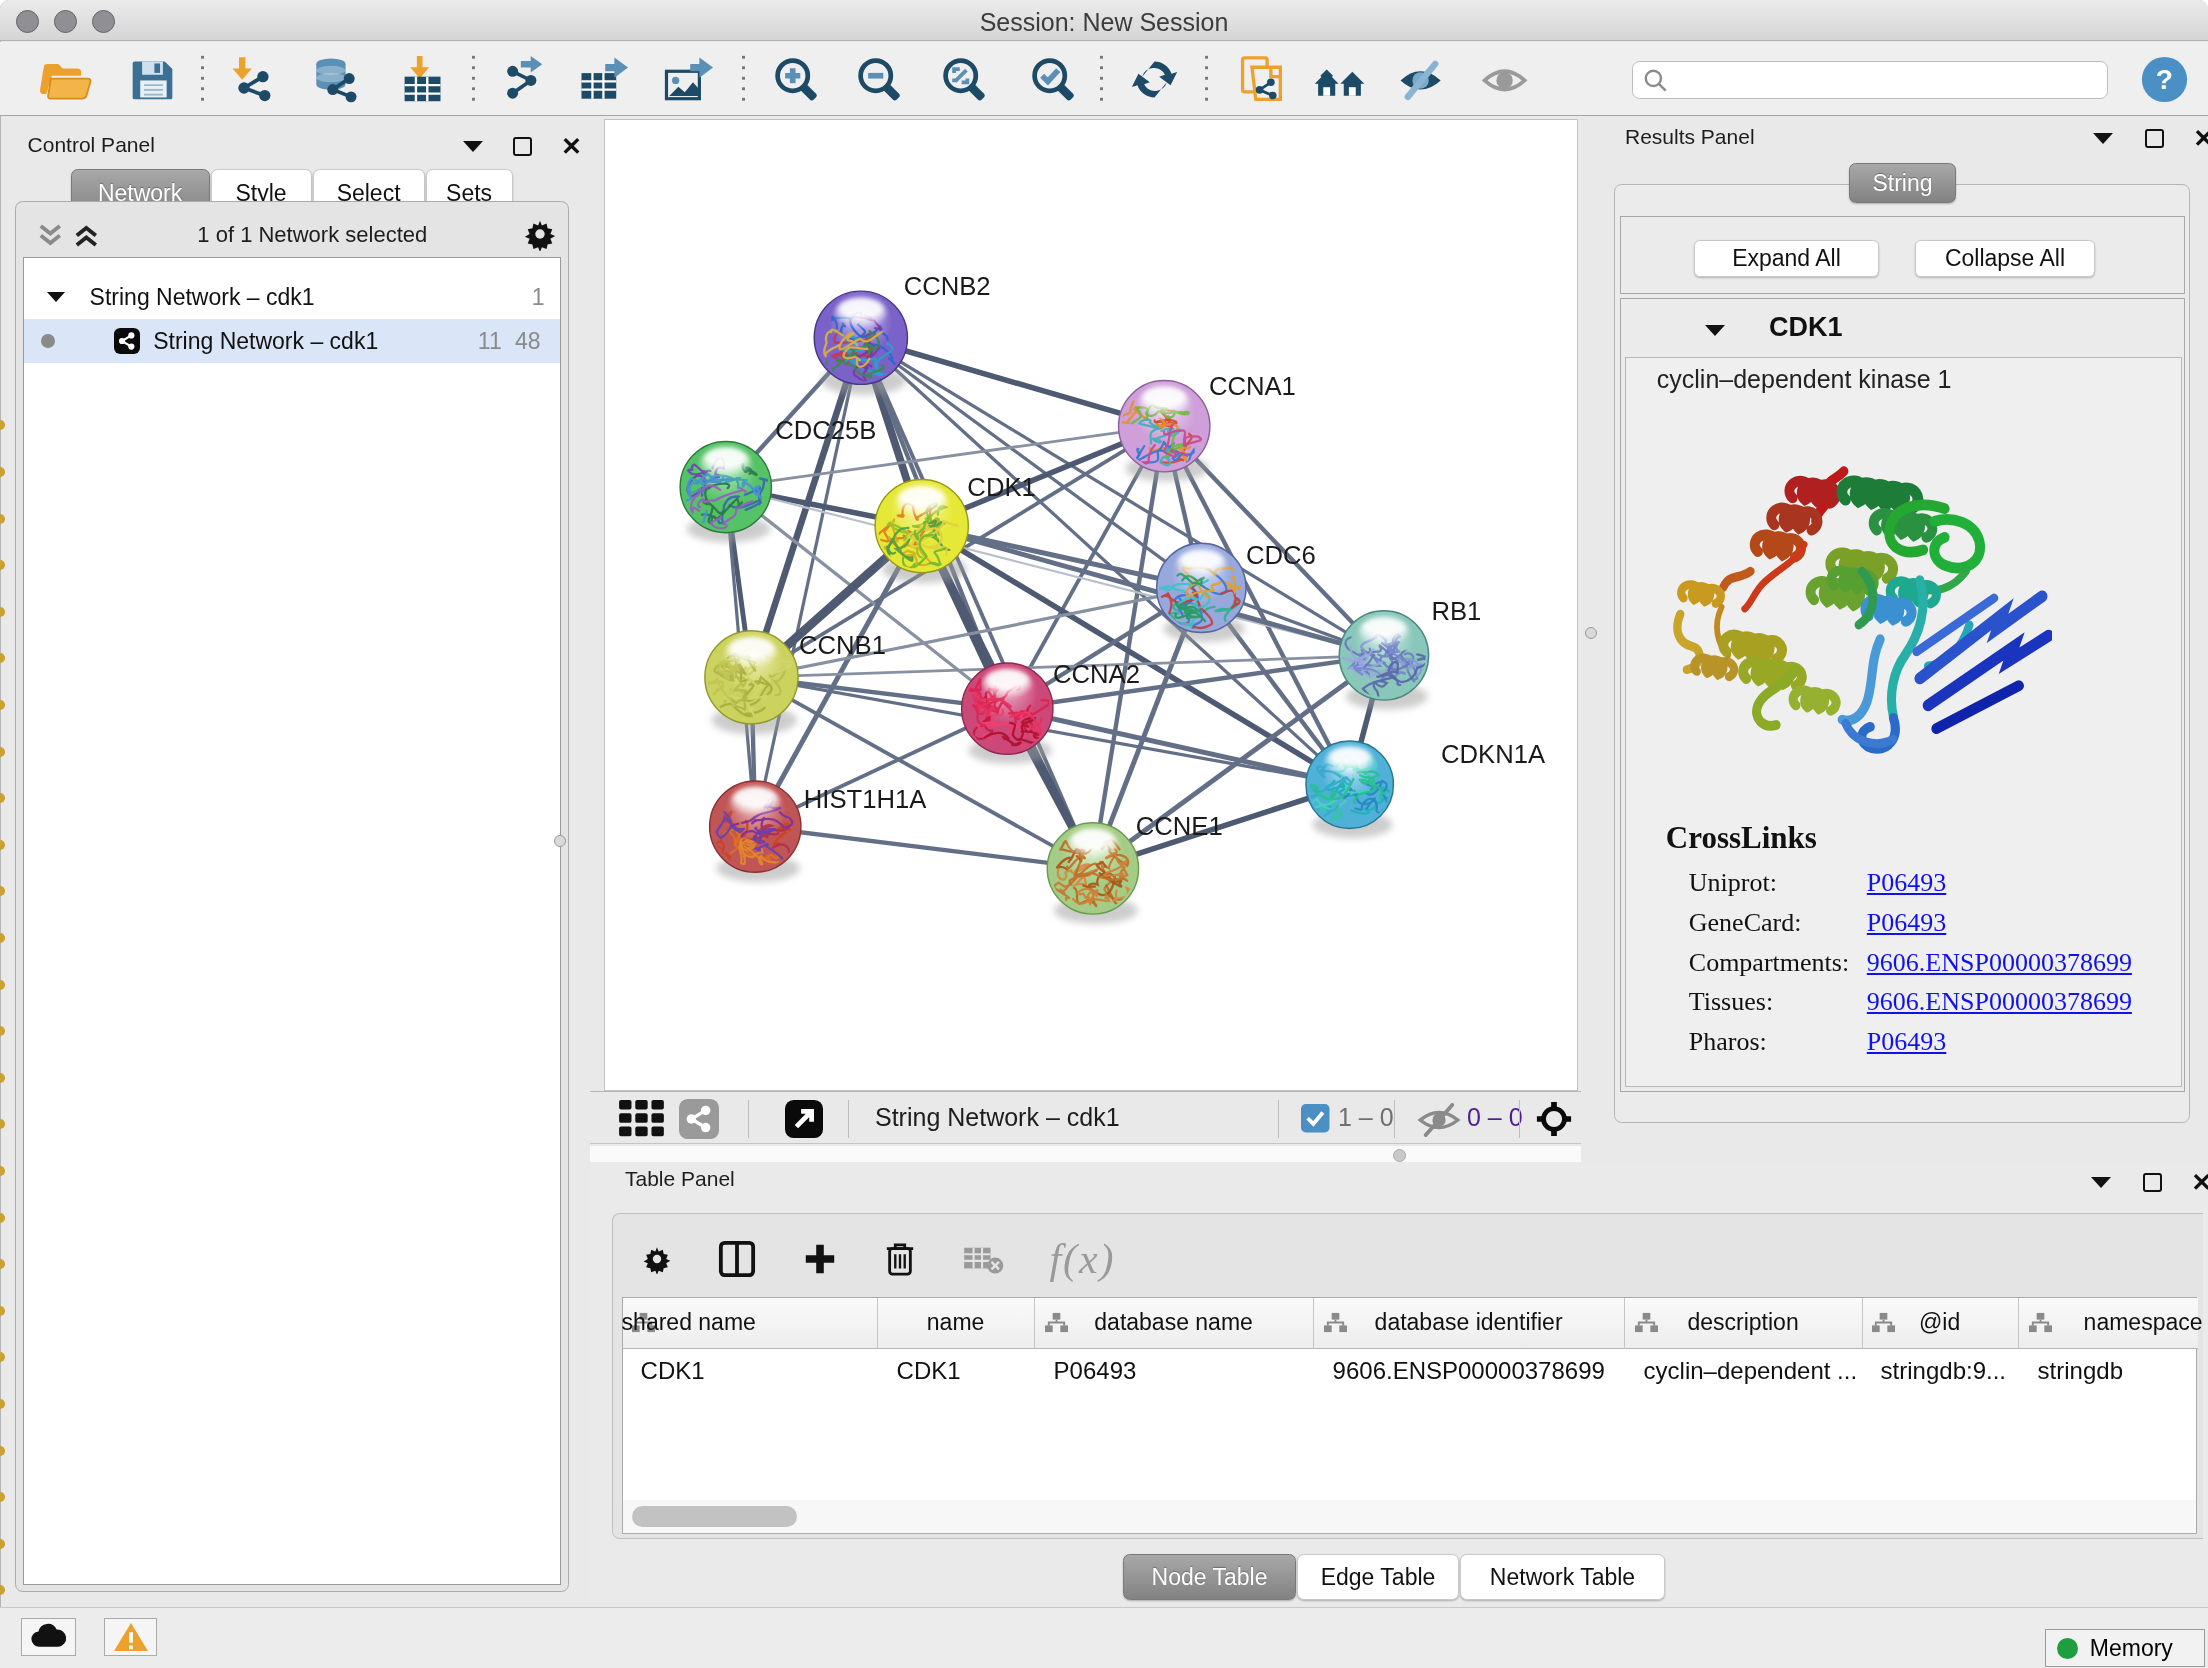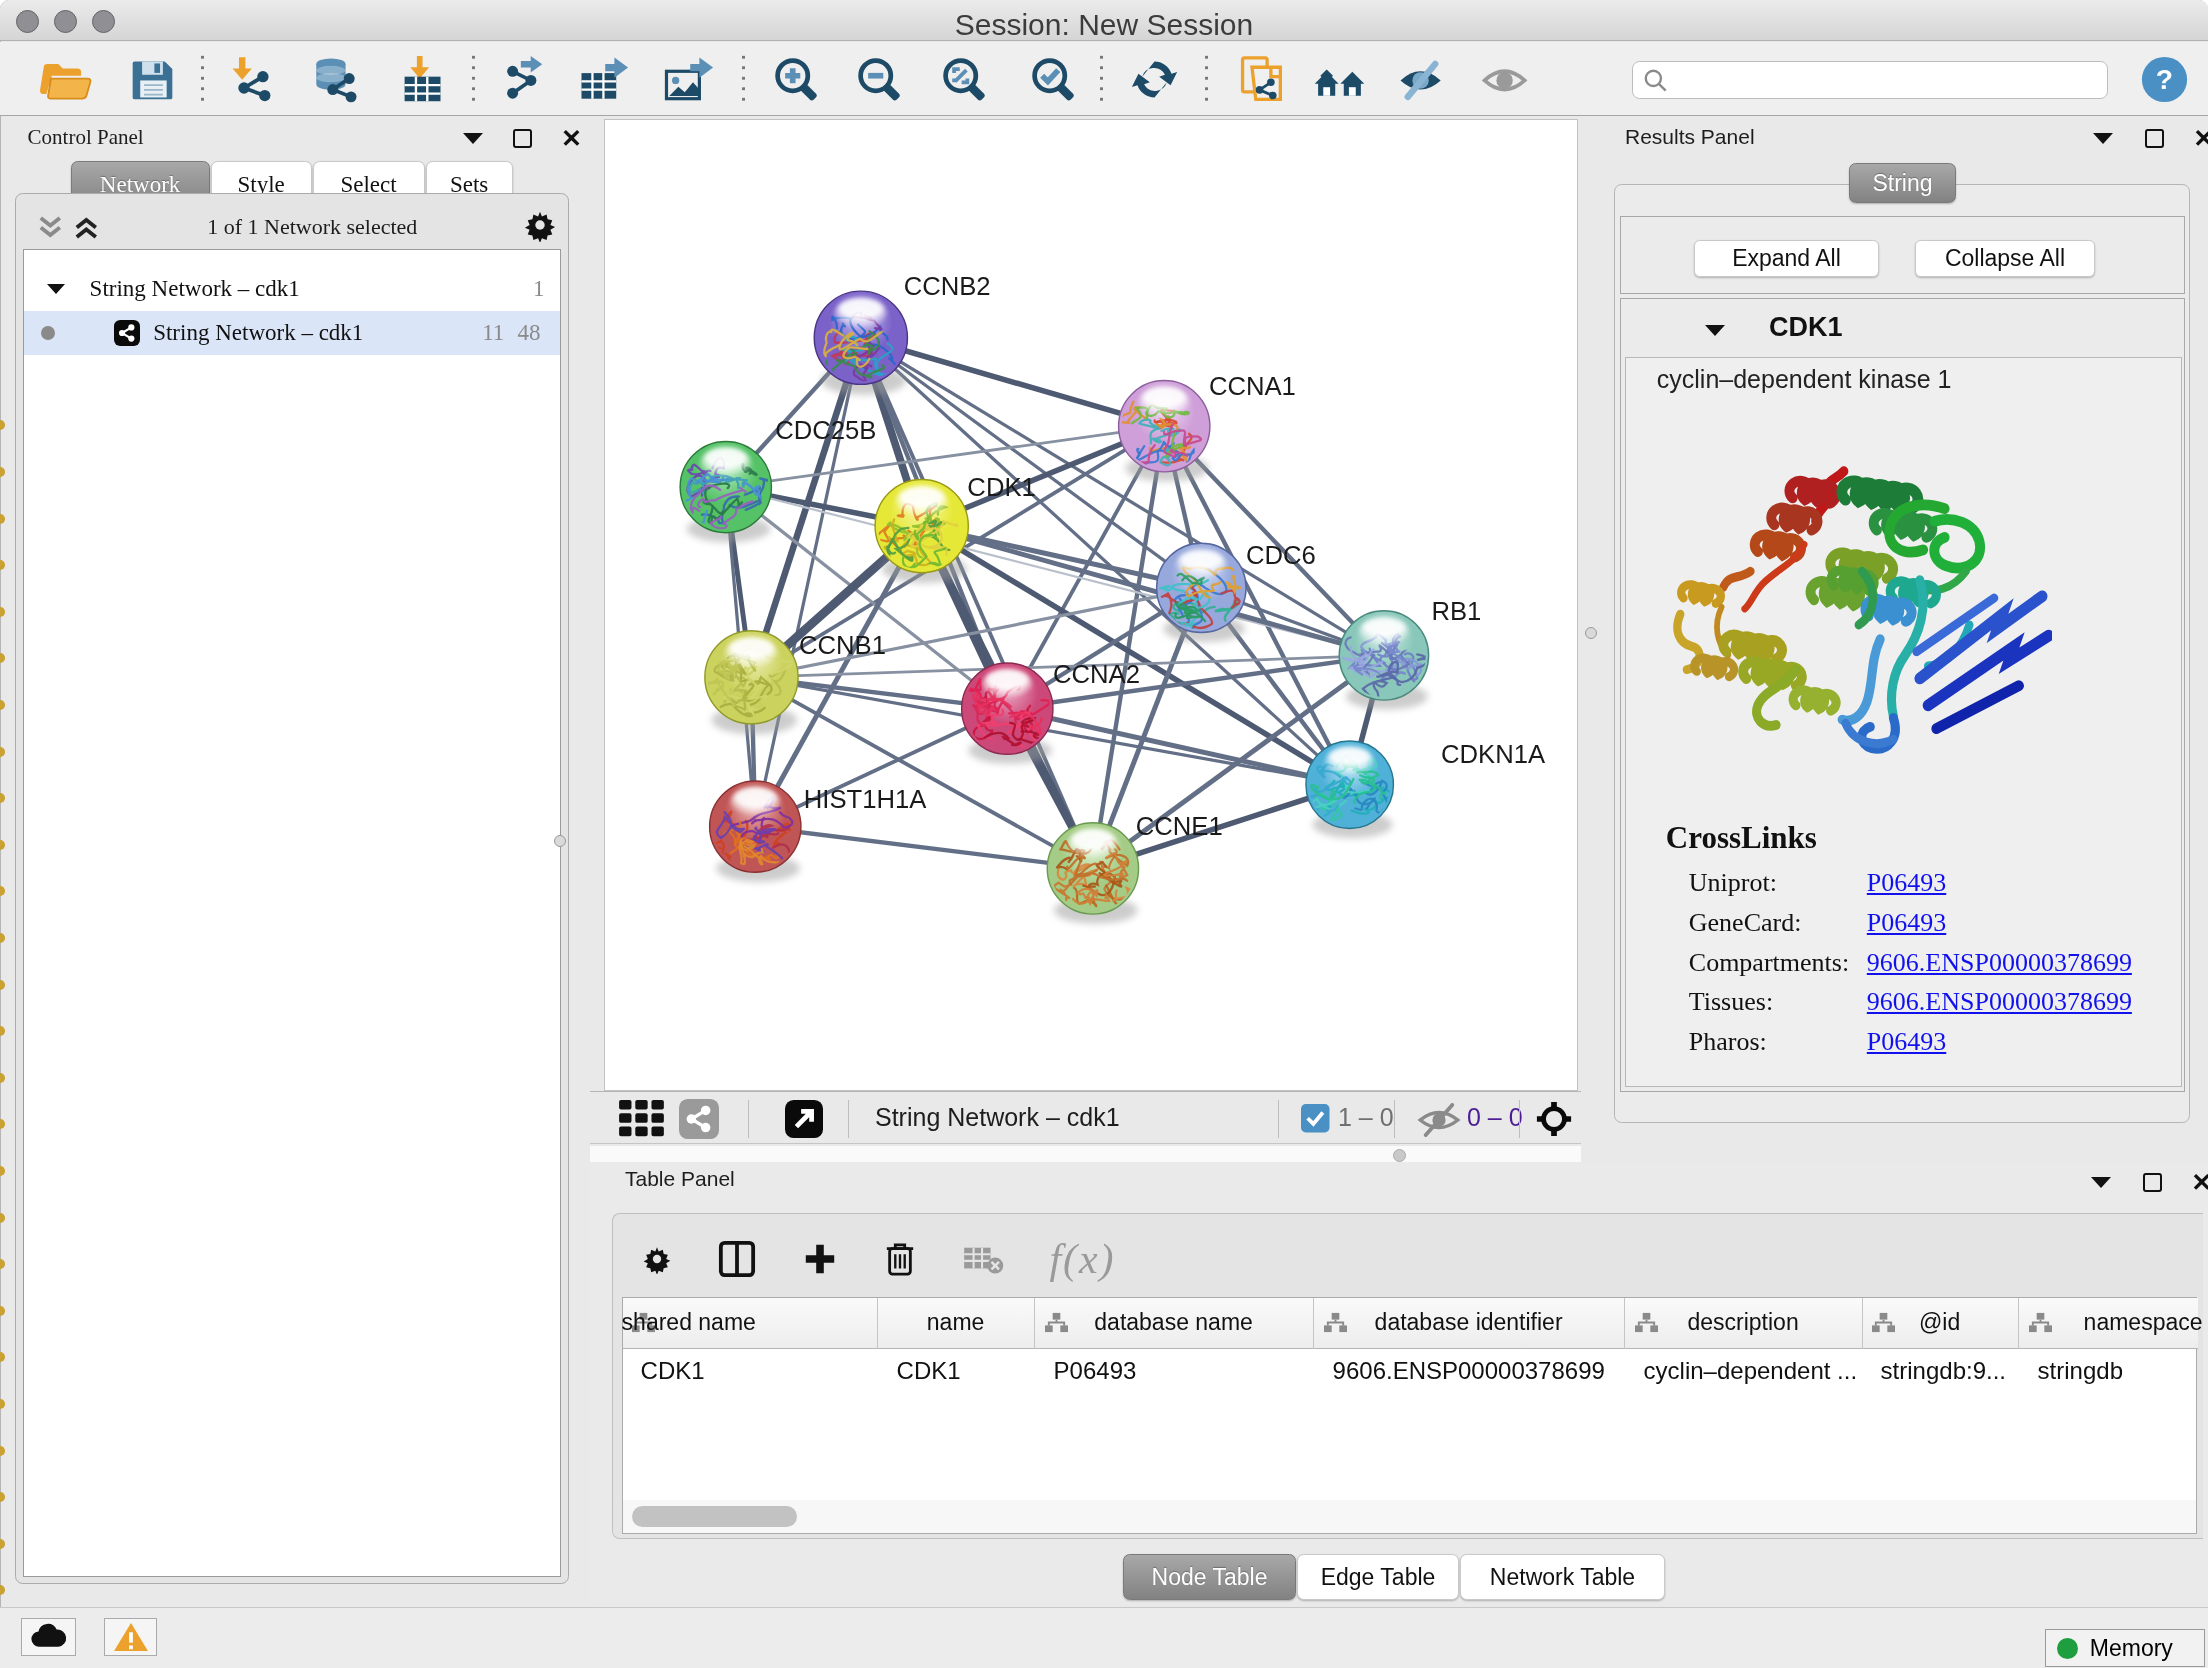--- a/index.html
+++ b/index.html
@@ -1,18 +1,18 @@
 <!DOCTYPE html>
 <html style="font-size:15px"><head><meta charset="utf-8"><style>
 * { margin:0; padding:0; box-sizing:border-box; }
 html,body { width:2208px; height:1668px; font-family:"Liberation Sans", sans-serif; background:#ffffff; overflow:hidden; }
 #win { position:absolute; left:0; top:0; width:2208px; height:1668px; background:#e9e9e9; border-radius:9.5px 9.5px 0 0; box-shadow:inset 1px 0 0 #b5b5b5, inset 0 1px 0 #cfcfcf; }
 .titlebar { position:absolute; left:0; top:0; width:2208px; height:41px; background:linear-gradient(#ebebeb,#d5d5d5); border-bottom:1px solid #b1b1b1; border-radius:9.5px 9.5px 0 0; }
 .tl { position:absolute; top:9.5px; width:23px; height:23px; border-radius:50%; background:#8f8f94; border:1px solid #636368; }
-.wtitle { position:absolute; top:7.6px; width:100%; text-align:center; font-size:30px; color:#3c3c3c; }
+.wtitle { position:absolute; top:7.6px; width:100%; text-align:center; font-size:25px; color:#3c3c3c; }
 .toolbar { position:absolute; left:0; top:42px; width:2208px; height:74px; background:#efefef; border-bottom:1.9px solid #a5a5a5; display:flex; align-items:center; }
 .tbi { position:absolute; top:8.6px; display:flex; align-items:center; justify-content:center; width:53px; height:57px; }
 .dotsep { position:absolute; top:9.5px; width:2.9px; height:55px; background-image:radial-gradient(circle, #777 1.5px, transparent 1.7px); background-size:2.9px 10.5px; background-repeat:repeat-y; background-position:center top; }
 .panel-title { font-size:21px; color:#1d1d1d; }
 .ptbtns { position:absolute; display:flex; align-items:center; gap:23px; }
 .tri { width:0; height:0; border-left:10.5px solid transparent; border-right:10.5px solid transparent; border-top:11.4px solid #111; }
 .sq { width:19px; height:19px; border:2.9px solid #111; border-radius:2.9px; }
 .xx { font-size:25px; font-weight:bold; color:#111; line-height:19px; }
 .tab { display:inline-block; text-align:center; font-size:23px; color:#111; background:#fff; border:1px solid #c9c9c9; border-radius:6.7px; box-shadow:0 1px 1.9px rgba(0,0,0,0.25); }
 .tabsel { background:linear-gradient(#a8a8a8,#828282); color:#fff; border:1px solid #7a7a7a; text-shadow:0 -1px 1px rgba(0,0,0,0.3); }
@@ -207,21 +207,21 @@
     <div class="gold" style="top:1143px"></div>
     <div class="gold" style="top:1190px"></div>
     <div class="gold" style="top:1236px"></div>
     <div class="gold" style="top:1283px"></div>
     <div class="gold" style="top:1330px"></div>
     <div class="gold" style="top:1376px"></div>
     <div class="gold" style="top:1423px"></div>
     <div class="gold" style="top:1469px"></div>
 </div>
 
-<div style="position:absolute;left:7.6px;top:116px;width:571px;height:1486px;font-family:Liberation Serif, serif;">
+<div style="position:absolute;left:7.6px;top:124px;width:571px;height:1486px;">
   <span class="panel-title" style="position:absolute;left:20px;top:8.6px;">Control Panel</span>
   <div class="ptbtns" style="left:455px;top:13.3px;">
       <div class="tri"></div>
       <div class="sq" style="margin-left:7.6px"></div>
       <div class="xx" style="margin-left:5.7px">✕</div>
     </div>
   <div style="position:absolute;left:9.5px;top:77px;width:552px;height:1470px;"></div>
 
   <div style="position:absolute;left:63px;top:45px;height:48px;">
     <span class="tab tabsel" style="width:139px;line-height:46px;border-radius:6.7px;">Network</span><span class="tab" style="width:101px;line-height:46px;margin-left:1px;">Style</span><span class="tab" style="width:112px;line-height:46px;margin-left:1px;">Select</span><span class="tab" style="width:87px;line-height:46px;margin-left:1px;">Sets</span>

